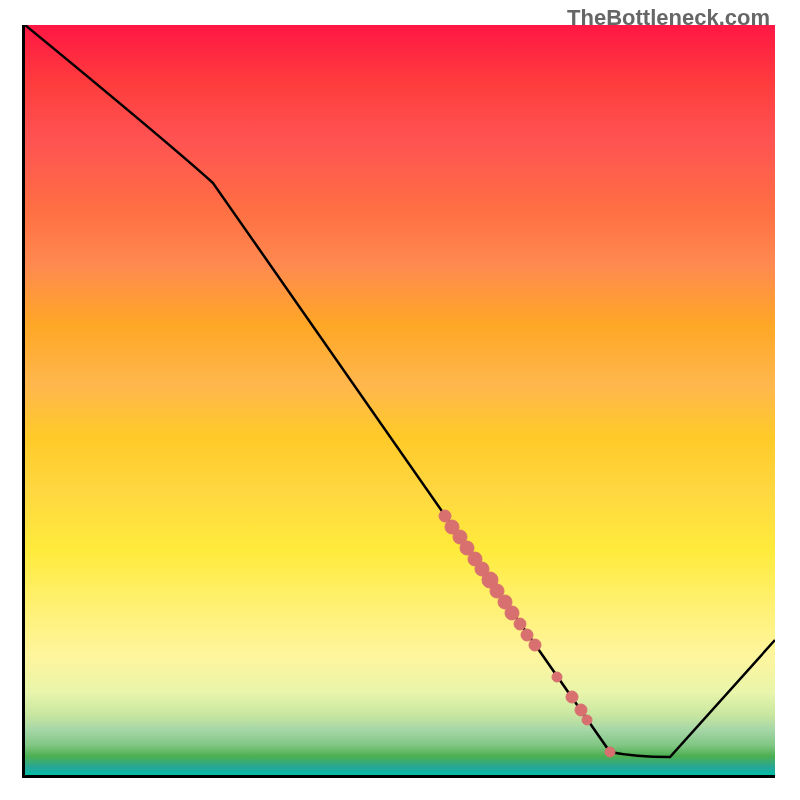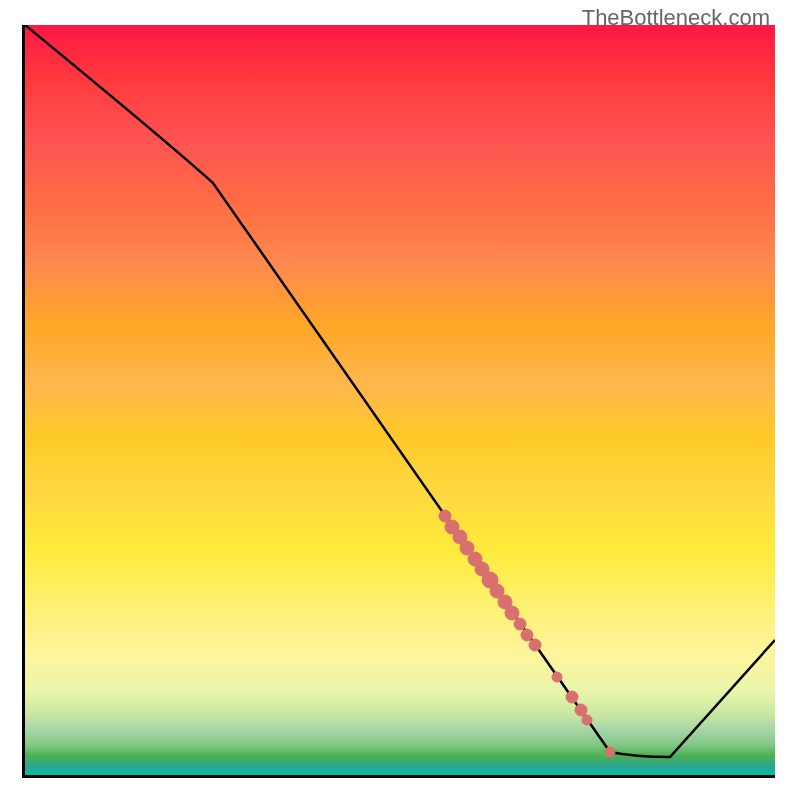--- a/index.html
+++ b/index.html
@@ -43,21 +43,21 @@
       #26a69a 99%,
       #00bfa5 100%
     );
   }
   .watermark {
     position: absolute;
     top: 5px;
     right: 30px;
     color: #666;
     font-size: 22px;
-    font-weight: normal;
+    font-weight: bold;
     z-index: 10;
   }
   svg.curve {
     position: absolute;
     left: 0;
     top: 0;
     width: 750px;
     height: 750px;
     z-index: 5;
   }

